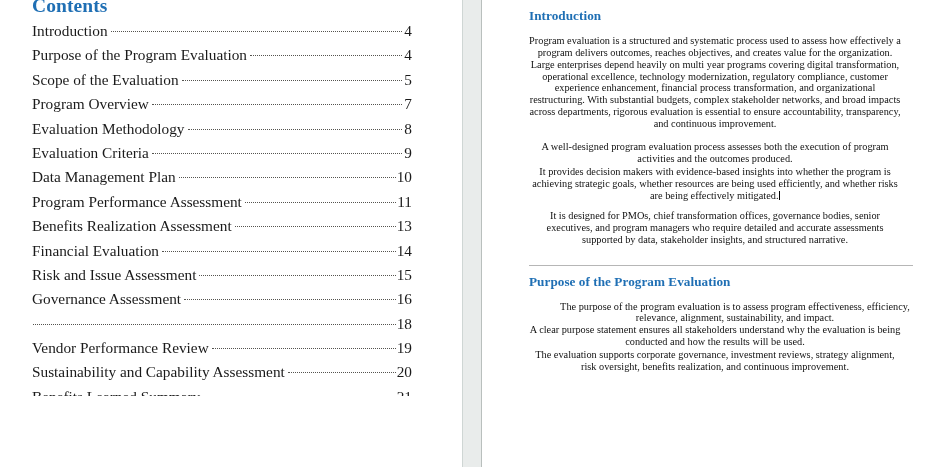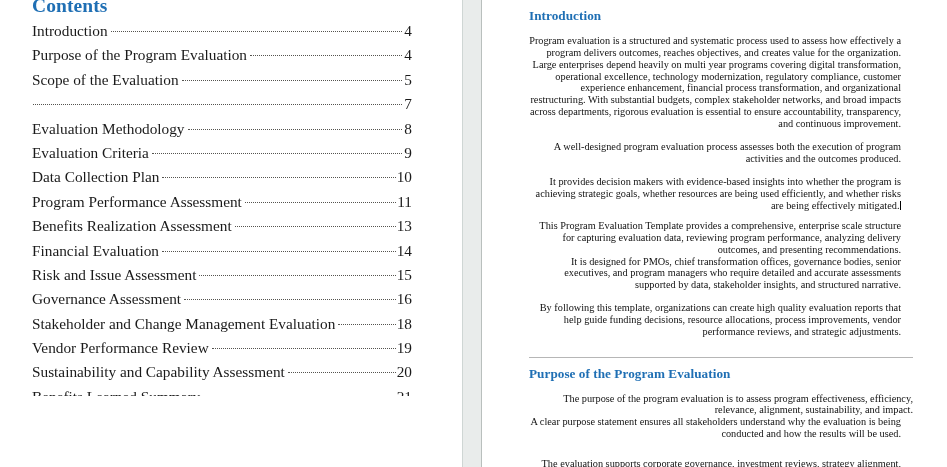--- a/index.html
+++ b/index.html
@@ -125,21 +125,21 @@
     border-top: 1px solid #b6b6b6;
     margin: 0 0 8px 0;
     height: 0;
     width: 100%;
   }
   .body-para {
     font-size: 10.3px;
     line-height: 11.85px;
     margin: 0 0 11px 0;
     color: #111111;
-    text-align: right;
+    text-align: center;
     max-width: 372px;
   }
   .body-para:last-child { margin-bottom: 0; }
 
   
   .text-caret {
     display: inline-block;
     width: 1px;
     height: 9px;
     background: #000000;
@@ -168,35 +168,36 @@
             <span class="toc-label">Purpose of the Program Evaluation</span>
             <span class="toc-dots"></span>
             <span class="toc-page">4</span>
           </li>
           <li class="toc-entry">
             <span class="toc-label">Scope of the Evaluation</span>
             <span class="toc-dots"></span>
             <span class="toc-page">5</span>
           </li>
           <li class="toc-entry">
+            <span class="toc-label">Program Overview</span>
             <span class="toc-dots"></span>
             <span class="toc-page">7</span>
           </li>
           <li class="toc-entry">
             <span class="toc-label">Evaluation Methodology</span>
             <span class="toc-dots"></span>
             <span class="toc-page">8</span>
           </li>
           <li class="toc-entry">
             <span class="toc-label">Evaluation Criteria</span>
             <span class="toc-dots"></span>
             <span class="toc-page">9</span>
           </li>
           <li class="toc-entry">
-            <span class="toc-label">Data Collection Plan</span>
+            <span class="toc-label">Data Management Plan</span>
             <span class="toc-dots"></span>
             <span class="toc-page">10</span>
           </li>
           <li class="toc-entry">
             <span class="toc-label">Program Performance Assessment</span>
             <span class="toc-dots"></span>
             <span class="toc-page">11</span>
           </li>
           <li class="toc-entry">
             <span class="toc-label">Benefits Realization Assessment</span>
@@ -212,21 +213,20 @@
             <span class="toc-label">Risk and Issue Assessment</span>
             <span class="toc-dots"></span>
             <span class="toc-page">15</span>
           </li>
           <li class="toc-entry">
             <span class="toc-label">Governance Assessment</span>
             <span class="toc-dots"></span>
             <span class="toc-page">16</span>
           </li>
           <li class="toc-entry">
-            <span class="toc-label">Stakeholder and Change Management Evaluation</span>
             <span class="toc-dots"></span>
             <span class="toc-page">18</span>
           </li>
           <li class="toc-entry">
             <span class="toc-label">Vendor Performance Review</span>
             <span class="toc-dots"></span>
             <span class="toc-page">19</span>
           </li>
           <li class="toc-entry">
             <span class="toc-label">Sustainability and Capability Assessment</span>
@@ -259,41 +259,39 @@
 
   <div class="page-gutter"></div>
 
   <section class="body-pane">
     <div class="body-inner">
 
       <h2 class="section-heading">Introduction</h2>
 
       <p class="body-para">Program evaluation is a structured and systematic process used to assess how effectively a program delivers outcomes, reaches objectives, and creates value for the organization. Large enterprises depend heavily on multi year programs covering digital transformation, operational excellence, technology modernization, regulatory compliance, customer experience enhancement, financial process transformation, and organizational restructuring. With substantial budgets, complex stakeholder networks, and broad impacts across departments, rigorous evaluation is essential to ensure accountability, transparency, and continuous improvement.</p>
 
-      <p class="body-para" style="margin-bottom:12px;">A well-designed program evaluation process assesses both the execution of program activities and the outcomes produced.</p>
+      <p class="body-para" style="margin-bottom:2px;">A well-designed program evaluation process assesses both the execution of program activities and the outcomes produced.</p>
 
       <p class="body-para" style="margin-bottom:8px;">
         <span>It provides decision makers with evidence-based insights into whether the program is achieving strategic goals, whether resources are being used efficiently, and whether risks are being effectively mitigated.</span><span class="text-caret"></span>
       </p>
 
 
-      <p class="body-para" style="margin-bottom:0;">This Program Evaluation Template provides a comprehensive, enterprise scale structure for capturing evaluation data, reviewing program performance, analyzing delivery outcomes, and presenting recommendations.</p>
 
       <p class="body-para">It is designed for PMOs, chief transformation offices, governance bodies, senior executives, and program managers who require detailed and accurate assessments supported by data, stakeholder insights, and structured narrative.</p>
 
-      <p class="body-para">By following this template, organizations can create high quality evaluation reports that help guide funding decisions, resource allocations, process improvements, vendor performance reviews, and strategic adjustments.</p>
 
       <div class="spacer-8"></div>
 
       <hr class="section-rule">
 
       <h2 class="section-heading">Purpose of the Program Evaluation</h2>
 
       <p class="body-para" style="margin-bottom:0;margin-left:28px;">The purpose of the program evaluation is to assess program effectiveness, efficiency, relevance, alignment, sustainability, and impact.</p>
 
-      <p class="body-para" style="margin-bottom:18px;">A clear purpose statement ensures all stakeholders understand why the evaluation is being conducted and how the results will be used.</p>
+      <p class="body-para" style="margin-bottom:1px;">A clear purpose statement ensures all stakeholders understand why the evaluation is being conducted and how the results will be used.</p>
 
       <p class="body-para">The evaluation supports corporate governance, investment reviews, strategy alignment, risk oversight, benefits realization, and continuous improvement.</p>
 
     </div>
   </section>
 
 </div>
 
 </body></html>

